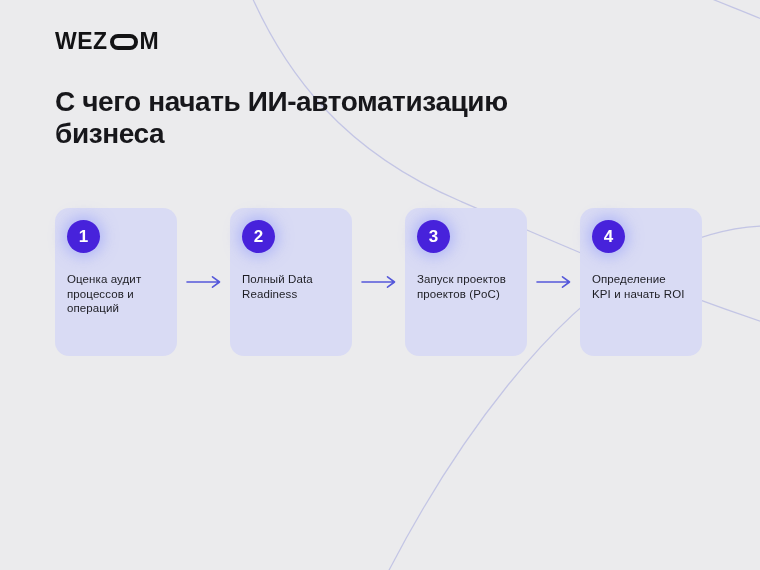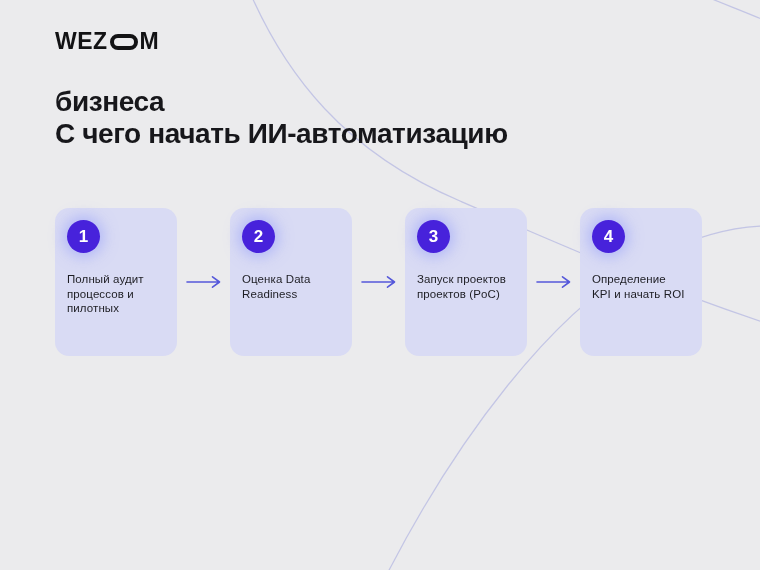--- a/index.html
+++ b/index.html
@@ -88,40 +88,40 @@
 
   <div class="content">
 
     <div class="logo">
       <span>WEZ</span>
         <span class="o-pill"></span>
         <span>M</span>
     </div>
 
     <h1 class="heading" style="margin:0;">
+      <span>С чего начать ИИ-автоматизацию</span>
       <span>бизнеса</span>
-      <span>С чего начать ИИ-автоматизацию</span>
     </h1>
 
     <div class="cards">
 
       <div class="card">
         <div class="badge">1</div>
-        <div class="card-text">Полный аудит процессов и пилотных</div>
+        <div class="card-text">Оценка аудит процессов и операций</div>
       </div>
 
       <div class="arrow-cell">
         <svg width="38" height="14" viewBox="0 0 38 14">
           <path d="M2 7 H33 M27.5 1.8 L34.5 7 L27.5 12.2" stroke="#5558da" stroke-width="1.6" fill="none" stroke-linecap="round" stroke-linejoin="round"></path>
         </svg>
       </div>
 
       <div class="card">
         <div class="badge">2</div>
-        <div class="card-text">Оценка Data Readiness</div>
+        <div class="card-text">Полный Data Readiness</div>
       </div>
 
       <div class="arrow-cell">
         <svg width="38" height="14" viewBox="0 0 38 14">
           <path d="M2 7 H33 M27.5 1.8 L34.5 7 L27.5 12.2" stroke="#5558da" stroke-width="1.6" fill="none" stroke-linecap="round" stroke-linejoin="round"></path>
         </svg>
       </div>
 
       <div class="card">
         <div class="badge">3</div>

